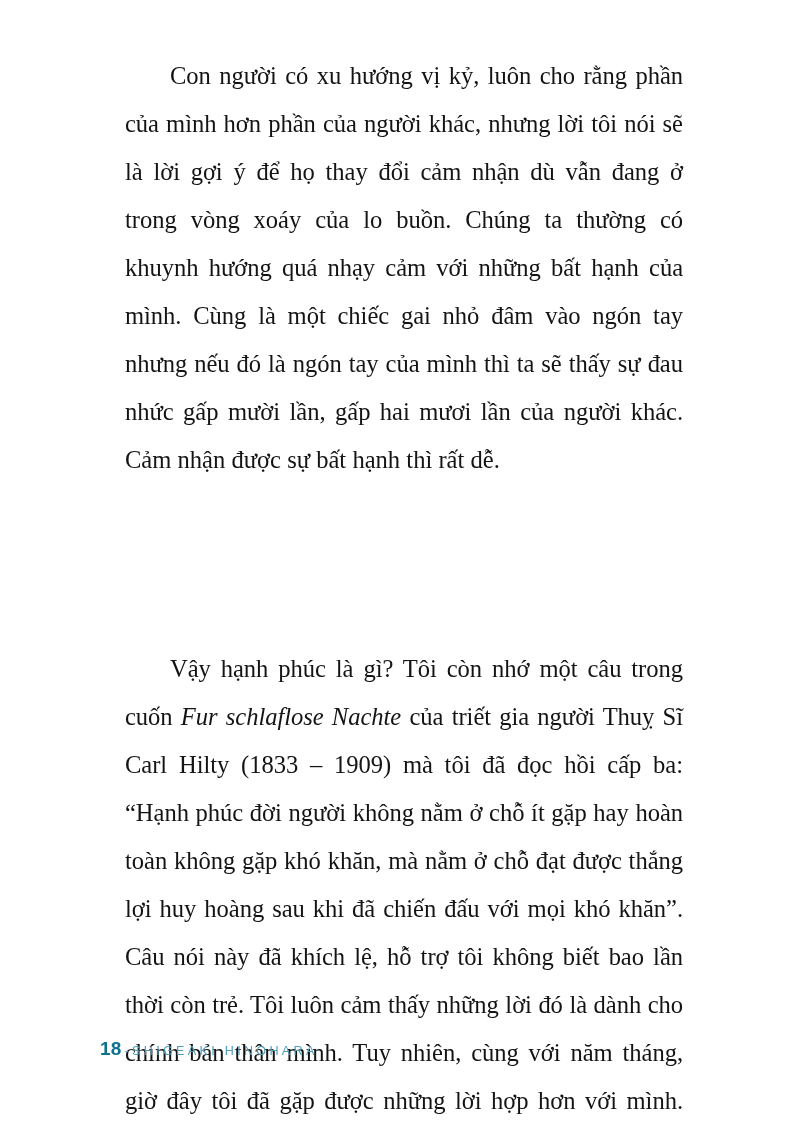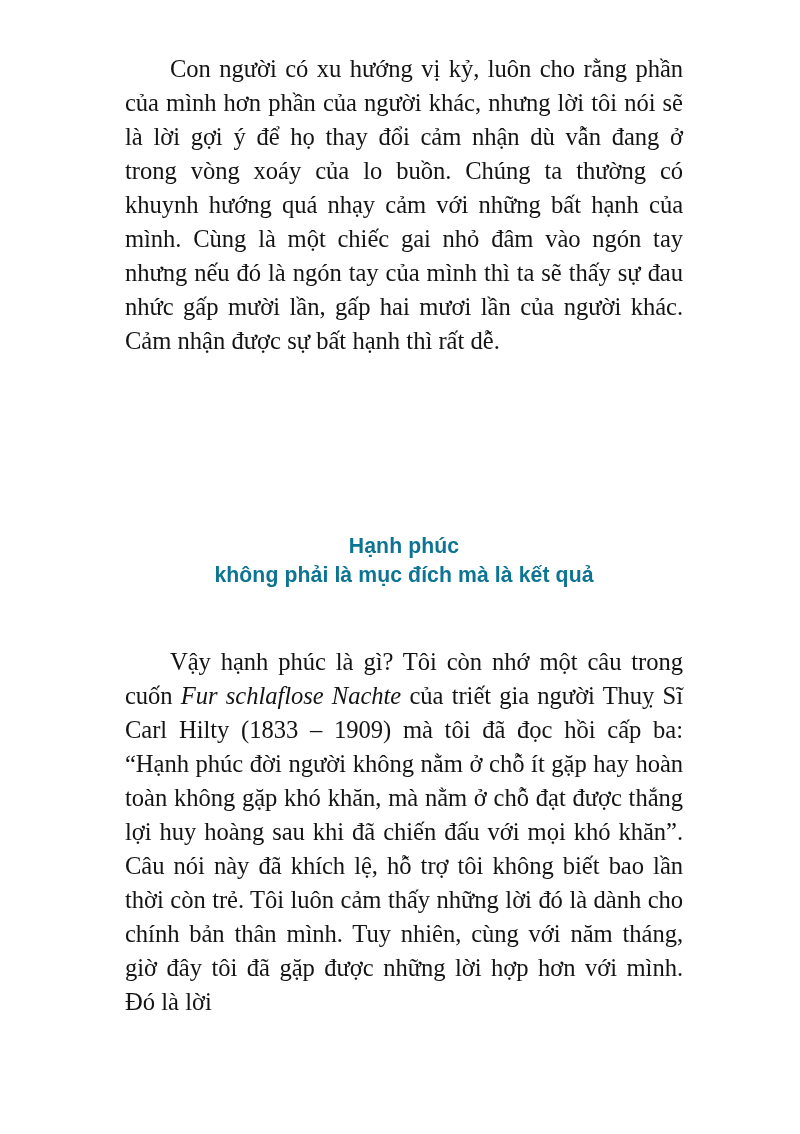--- a/index.html
+++ b/index.html
@@ -22,21 +22,21 @@
   }
   .content {
     position: absolute;
     left: 125px;
     top: 52px;
     width: 558px;
   }
   .para {
     font-family: "Liberation Serif", "DejaVu Serif", serif;
     font-size: 24.6px;
-    line-height: 34px;
+    line-height: 48px;
     text-align: justify;
     text-justify: inter-word;
     text-indent: 45px;
     margin: 0;
     color: #141414;
     letter-spacing: -0.05px;
     word-spacing: 0.2px;
     hyphens: none;
   }
   .para + .para {
@@ -97,23 +97,24 @@
 </style>
 </head>
 <body>
 
 <div class="page">
 
   <div class="content">
     <p class="para">Con người có xu hướng vị kỷ, luôn cho rằng phần của mình hơn phần của người khác, nhưng lời tôi nói sẽ là lời gợi ý để họ thay đổi cảm nhận dù vẫn đang ở trong vòng xoáy của lo buồn. Chúng ta thường có khuynh hướng quá nhạy cảm với những bất hạnh của mình. Cùng là một chiếc gai nhỏ đâm vào ngón tay nhưng nếu đó là ngón tay của mình thì ta sẽ thấy sự đau nhức gấp mười lần, gấp hai mươi lần của người khác. Cảm nhận được sự bất hạnh thì rất dễ.</p>
   </div>
 
-  <div class="heading-block">
-    <div class="heading-line">Hạnh phúc</div>
-    <div class="heading-line">không phải là mục đích mà là kết quả</div>
-  </div>
 
   <div class="body-lower">
     <p class="para"><span>Vậy hạnh phúc là gì? Tôi còn nhớ một câu trong cuốn </span><em>Fur schlaflose Nachte</em><span> của triết gia người Thuỵ Sĩ Carl Hilty (1833 – 1909) mà tôi đã đọc hồi cấp ba: “Hạnh phúc đời người không nằm ở chỗ ít gặp hay hoàn toàn không gặp khó khăn, mà nằm ở chỗ đạt được thắng lợi huy hoàng sau khi đã chiến đấu với mọi khó khăn”. Câu nói này đã khích lệ, hỗ trợ tôi không biết bao lần thời còn trẻ. Tôi luôn cảm thấy những lời đó là dành cho chính bản thân mình. Tuy nhiên, cùng với năm tháng, giờ đây tôi đã gặp được những lời hợp hơn với mình. Đó là lời</span></p>
   </div>
 
+  <div class="footer">
+    <span class="folio">18</span>
+    <span class="folio-dash">-</span>
+    <span class="author">SHIGEAKI HINOHARA</span>
+  </div>
 
 </div>
 
 </body></html>

